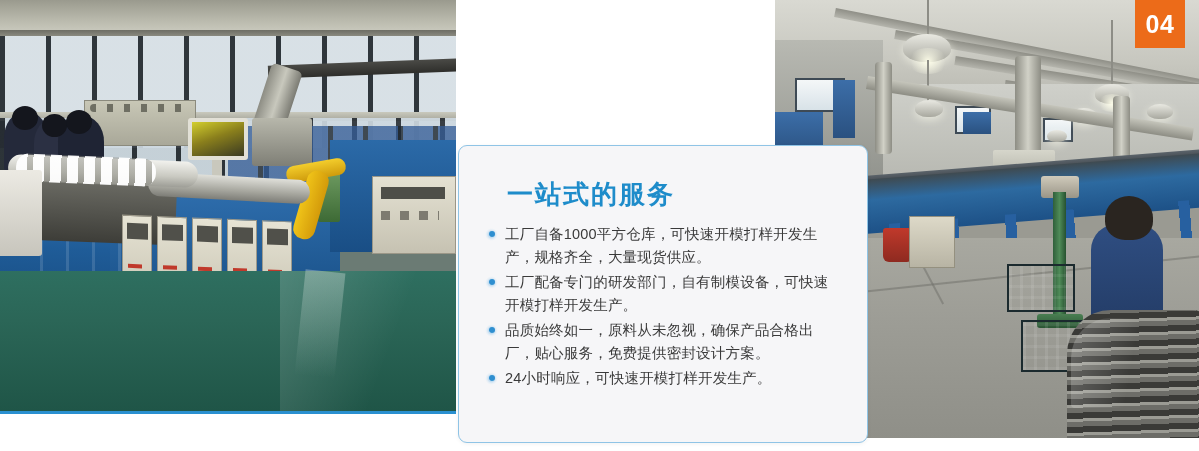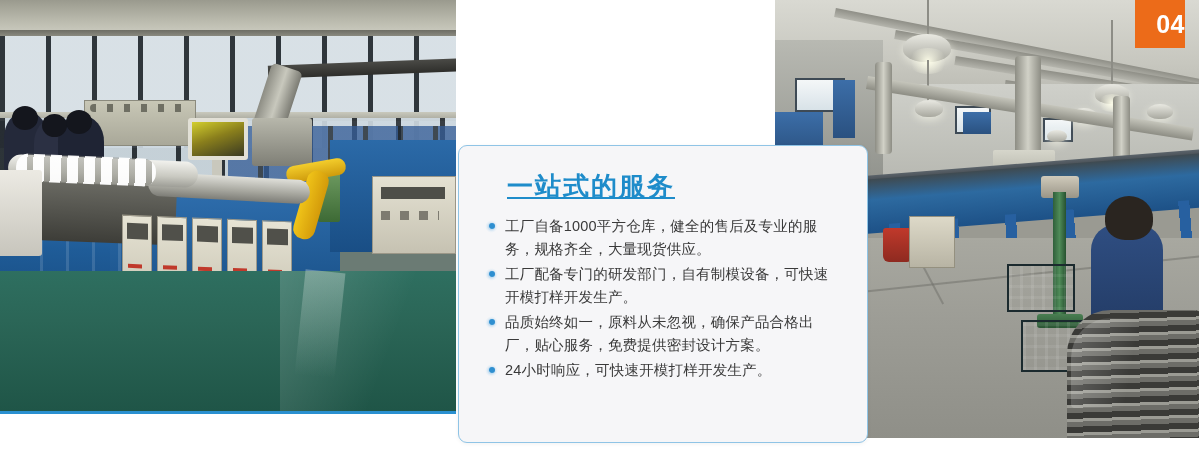--- a/index.html
+++ b/index.html
@@ -336,42 +336,42 @@
     background:linear-gradient(180deg,#c0392b,#8e2a20); border-radius:3px 3px 6px 6px;
   }
   .pr-cream-box {
     position:absolute; left:134px; top:216px; width:46px; height:52px;
     background:linear-gradient(180deg,#ddd9c8,#b8b4a4); border:1px solid #94907f;
   }
 
   
   .badge {
     position:absolute; left:1135px; top:0; width:50px; height:48px;
-    background:#ec6b19; display:flex; align-items:center; justify-content:flex-end;
+    background:#ec6b19; display:flex; align-items:center; justify-content:center;
   }
   .badge span {
     color:#ffffff; font-size:25px; font-weight:bold; letter-spacing:.5px;
     font-family:"Liberation Sans","DejaVu Sans",sans-serif;
   }
 
   
   .gap-white {
     position:absolute; left:456px; top:0; width:319px; height:451px; background:#ffffff;
   }
 
   
   .card {
     position:absolute; left:458px; top:145px; width:410px; height:298px;
     background:#f6f6f8; border:1px solid #8fc4e6; border-radius:9px;
     box-shadow: 0 1px 4px rgba(0,0,0,.06);
     padding: 22px 26px 16px 26px;
   }
   .card-title {
     color:#1e8cca; font-size:26px; font-weight:bold; letter-spacing:2px;
-    margin: 4px 0 14px 22px; line-height:1.1;text-decoration:underline;
+    margin: 12px 0 14px 22px; line-height:1.1;
   }
   .bullets { list-style:none; }
   .bullet {
     display:flex; align-items:flex-start; gap:7px;
     color:#3a3a3a; font-size:14.5px; line-height:1.62; margin-bottom:1px;
     letter-spacing:.2px;
   }
   .bullet-icon {
     flex:0 0 auto; width:13px; height:13px; margin-top:5px; position:relative;
   }
@@ -502,21 +502,21 @@
 
   <div class="badge">
     <span>04</span>
   </div>
 
   <div class="card">
     <div class="card-title">一站式的服务</div>
     <ul class="bullets">
       <li class="bullet">
         <span class="bullet-icon"></span>
-        <span class="bullet-text">工厂自备1000平方仓库，健全的售后及专业的服务，规格齐全，大量现货供应。</span>
+        <span class="bullet-text">工厂自备1000平方仓库，可快速开模打样开发生产，规格齐全，大量现货供应。</span>
       </li>
       <li class="bullet">
         <span class="bullet-icon"></span>
         <span class="bullet-text">工厂配备专门的研发部门，自有制模设备，可快速开模打样开发生产。</span>
       </li>
       <li class="bullet">
         <span class="bullet-icon"></span>
         <span class="bullet-text">品质始终如一，原料从未忽视，确保产品合格出厂，贴心服务，免费提供密封设计方案。</span>
       </li>
       <li class="bullet">

